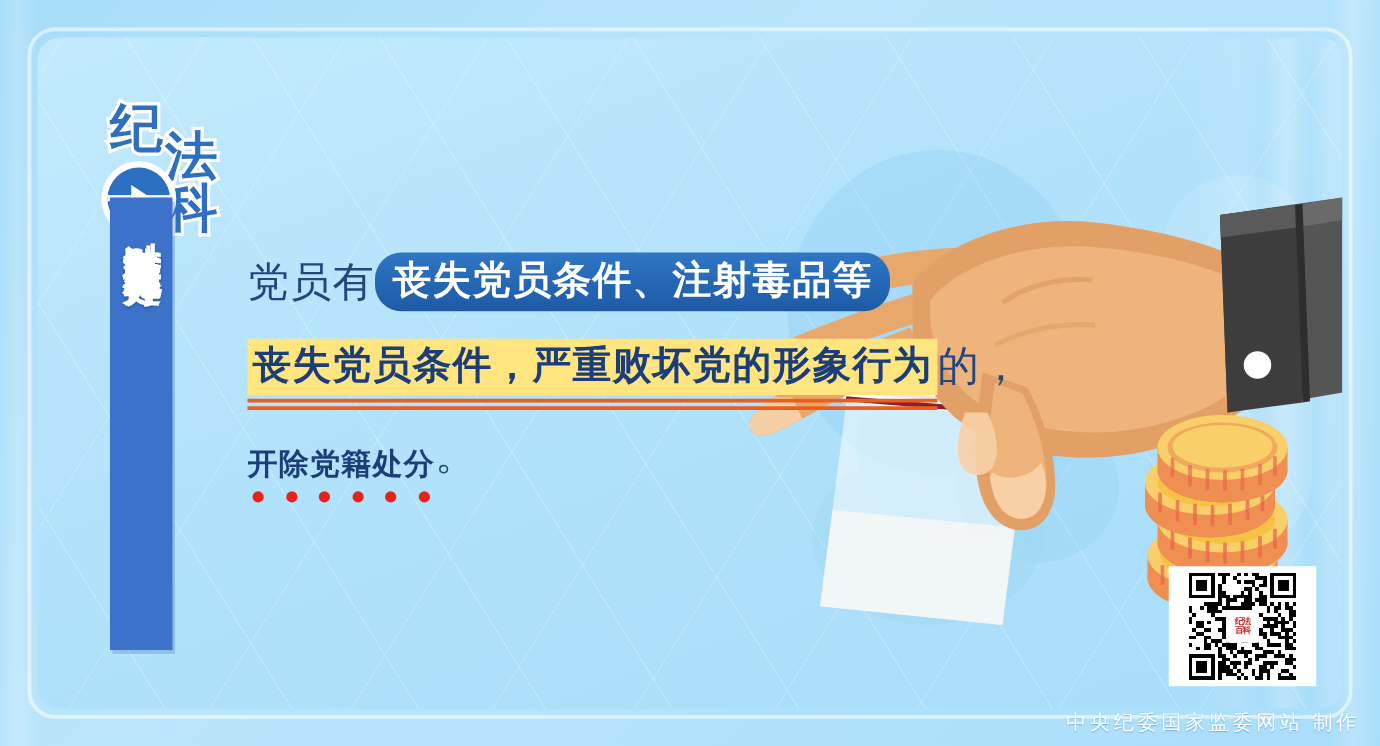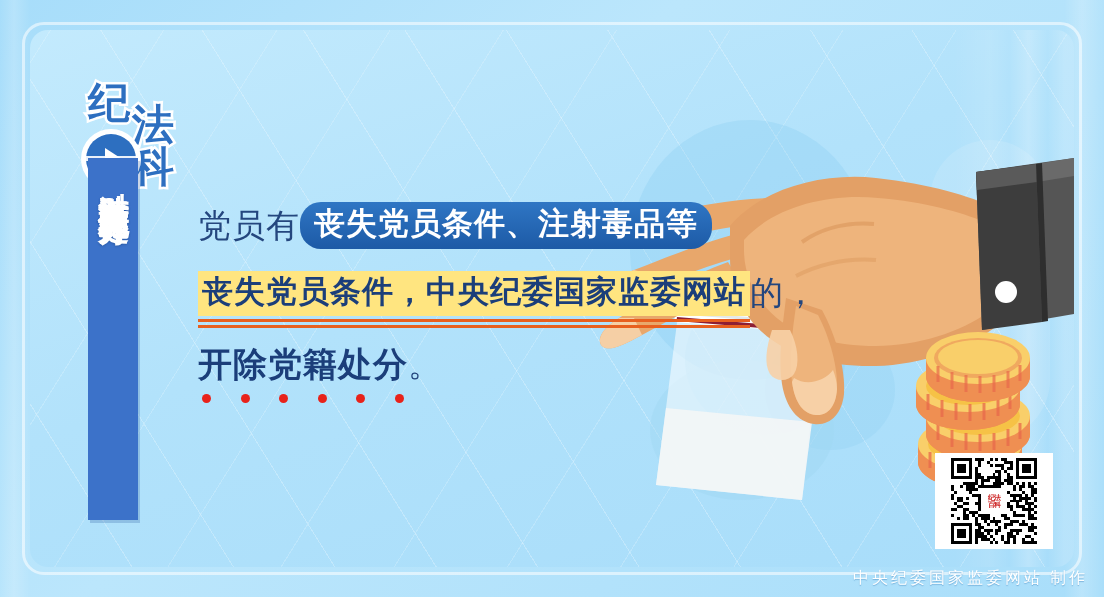--- a/index.html
+++ b/index.html
@@ -209,21 +209,21 @@
     background: #e8601f;
   }
   .rule-a { bottom: -6px; }
   .rule-b { bottom: -12px; }
 
   
   .emph-wrap { position: relative; display: inline-block; }
   .emph {
     font-family: Liberation Mono, monospace;
     font-weight: bold;
-    font-size: 34px;
+    font-size: 24px;
     color: #1b3e7a;
     letter-spacing: 1px;
   }
   .dots {
     position: absolute;
     left: 4px; right: 4px;
     bottom: -15px;
     display: flex;
     justify-content: space-between;
   }
@@ -413,21 +413,21 @@
 
     <div class="statement">
 
       <div class="line line-1">
         <span class="plain">党员有</span>
         <span class="pill">丧失党员条件、注射毒品等</span>
       </div>
 
       <div class="line line-2">
         <span class="mark-wrap">
-          <span class="mark">丧失党员条件，中央纪委国家监委网站</span>
+          <span class="mark">丧失党员条件，严重败坏党的形象行为</span>
           <span class="rule rule-a"></span>
           <span class="rule rule-b"></span>
         </span>
         <span class="plain">的，</span>
       </div>
 
       <div class="line line-3">
         <span class="emph-wrap">
           <span class="emph">开除党籍处分</span>
           <span class="dots">

